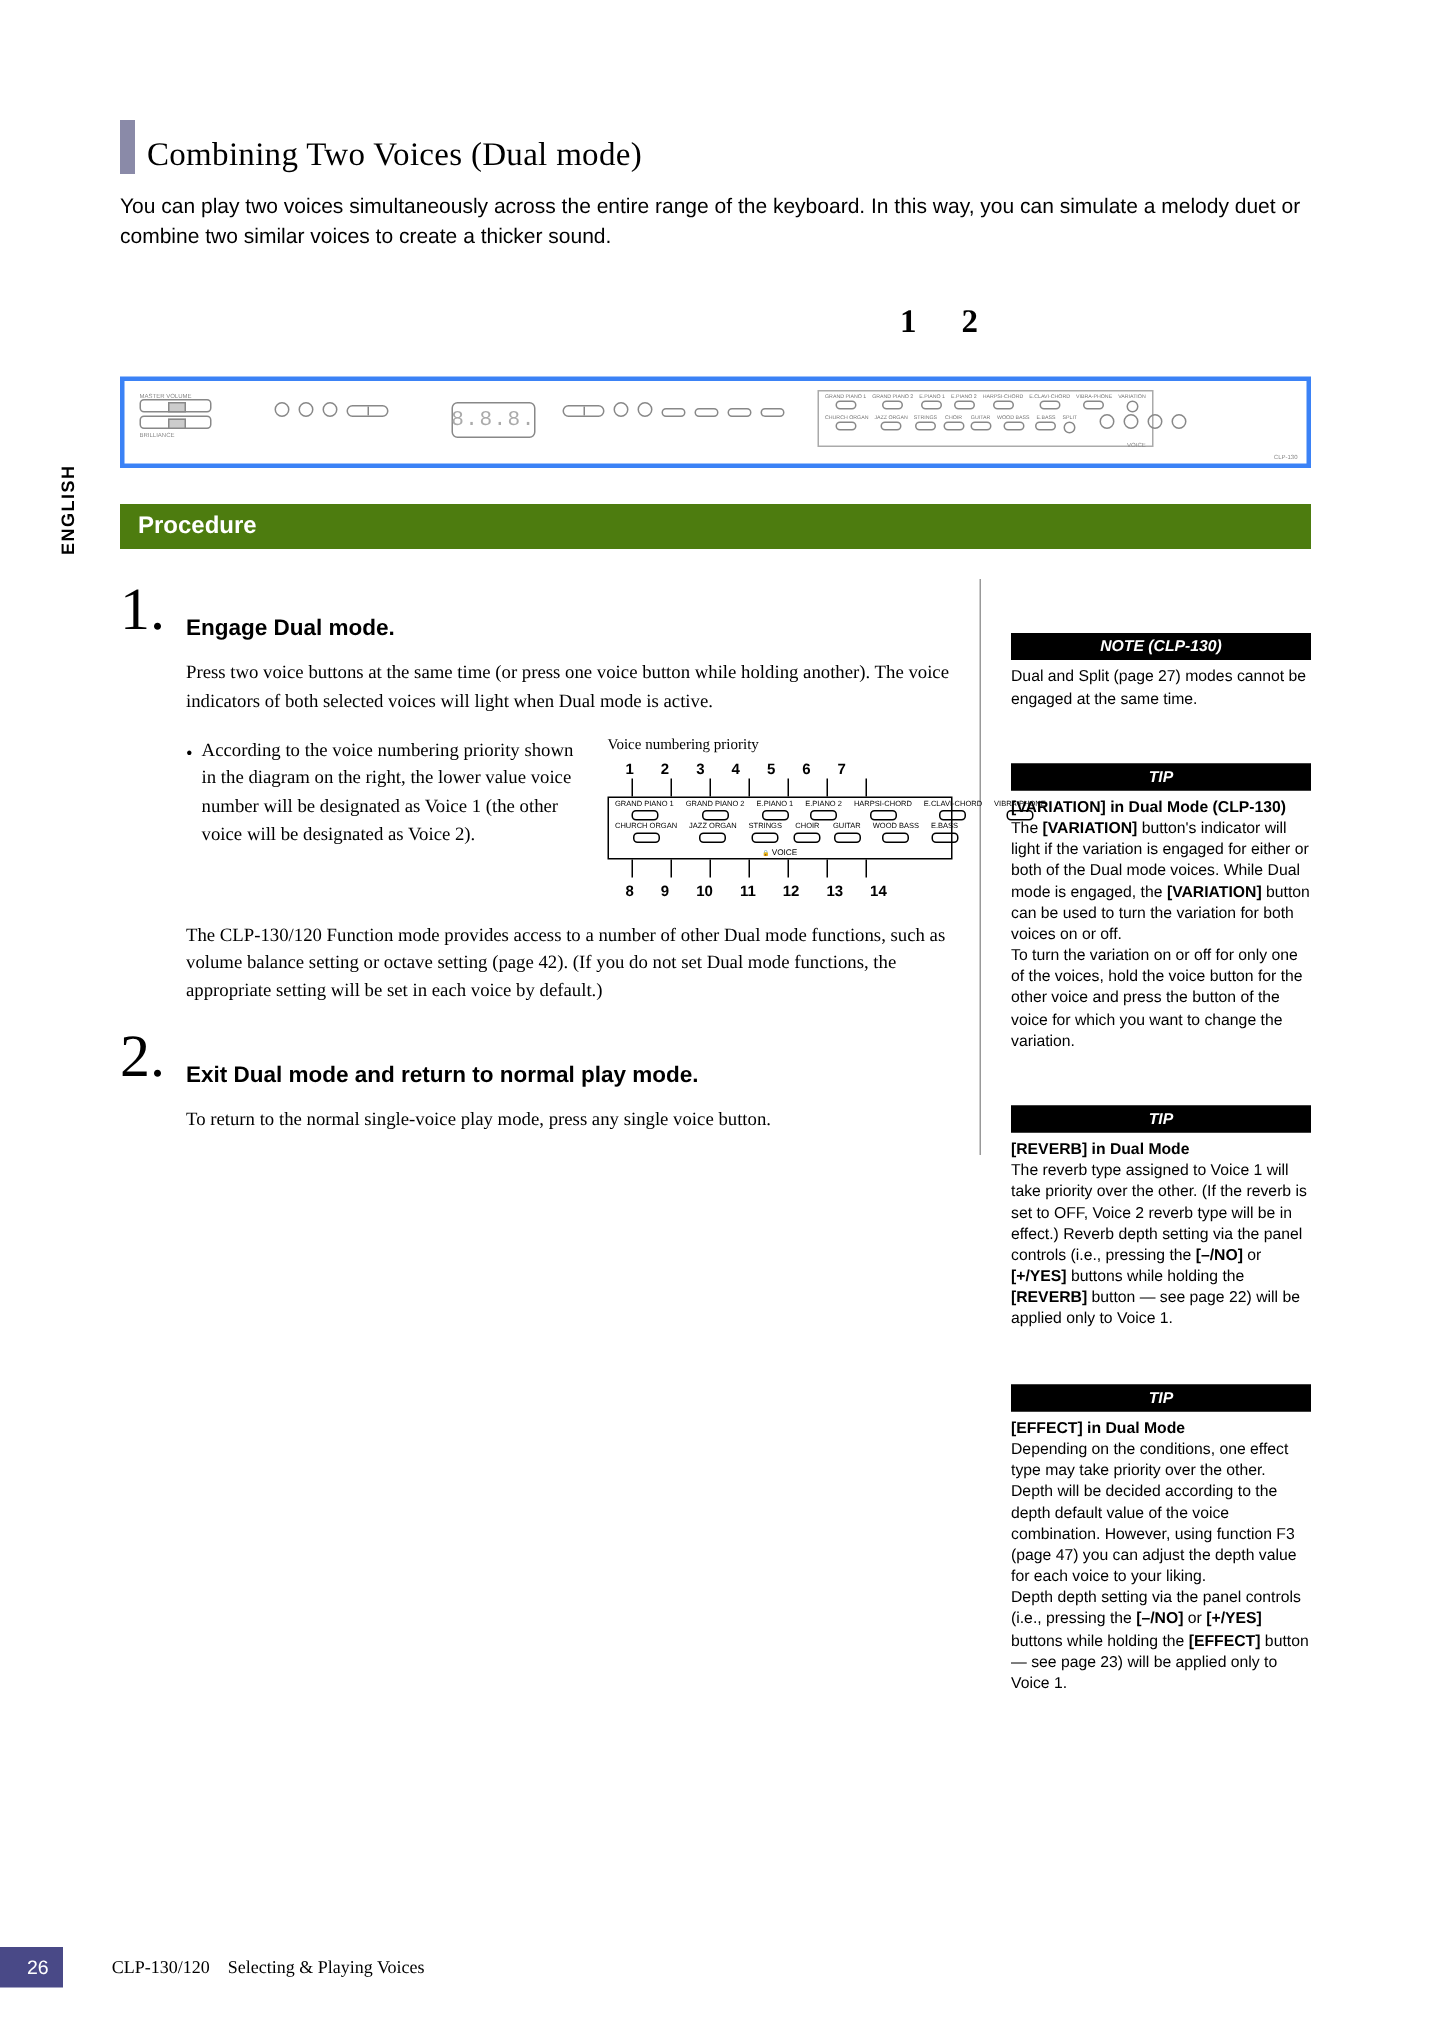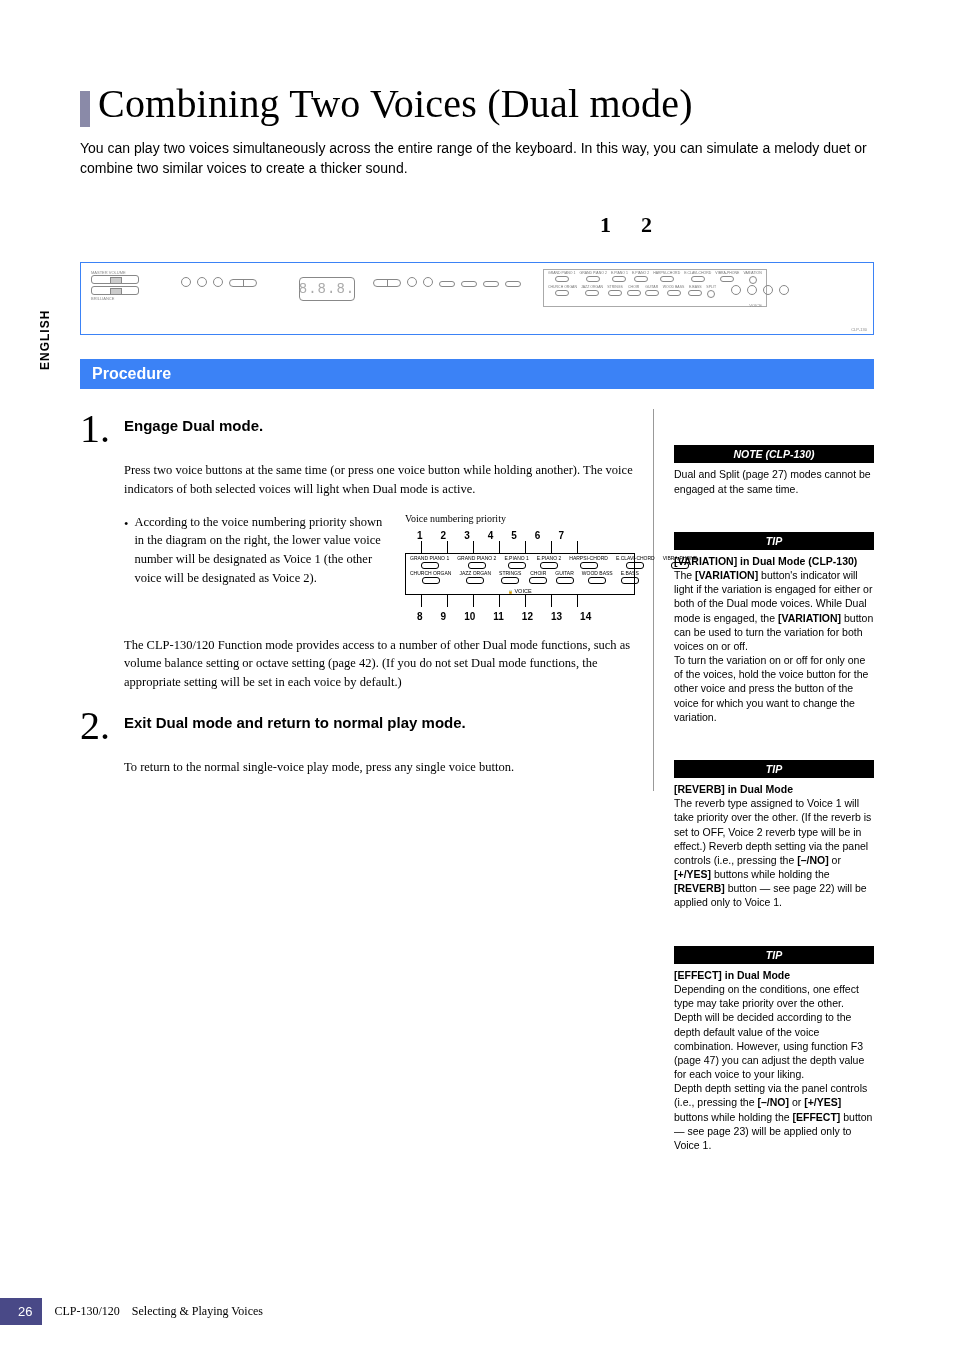--- a/index.html
+++ b/index.html
@@ -17,21 +17,21 @@
     left: 0; top: 0; width: 954px; height: 1351px;
     padding: 80px 80px 40px 80px;
   }
   .title-row { display: flex; align-items: flex-end; margin-bottom: 12px; }
   .title-bar {
     width: 10px; height: 36px;
     background: #8a8aa8;
     margin-right: 8px;
   }
   .title {
-    font-size: 40px;
+    font-size: 22px;
     font-weight: 400;
     letter-spacing: 0.2px;
   }
   .intro {
     font-family: Arial, Helvetica, sans-serif;
     font-size: 14px;
     line-height: 1.4;
     margin-bottom: 34px;
   }
   .english-tab {
@@ -62,22 +62,22 @@
     justify-content: flex-start;
     gap: 30px;
     margin-left: 520px;
     margin-bottom: 4px;
   }
   .callout-lines {
     position: relative;
     height: 20px;
   }
   .panel-diagram {
-    border: 1px solid #3b82f6;
-    height: 73px;
+    border: 3px solid #3b82f6;
+    height: 61px;
     width: 100%;
     position: relative;
     background: #fff;
   }
   .panel-left {
     position: absolute;
     left: 10px; top: 8px;
     width: 100px;
   }
   .slider-box {
@@ -103,42 +103,42 @@
   .mini-btn { width:14px; height:6px; border:1px solid #888; border-radius:3px; }
   .voice-sec { position:absolute; left: 462px; top:6px; border:1px solid #aaa; padding:2px 4px 8px 4px; }
   .voice-sec .row{display:flex;gap:4px;}
   .voice-sec .col{display:flex;flex-direction:column;align-items:center;gap:0px;}
   .microlbl{font-size:3.5px;font-family:Arial;color:#777;white-space:nowrap;line-height:1.1;}
   .voice-lbl{position:absolute;bottom:-2px;right:4px;font-size:4px;font-family:Arial;color:#888;}
   .model-lbl{position:absolute;right:6px;bottom:2px;font-size:4px;font-family:Arial;color:#888;}
 
   
   .proc-bar {
-    background: #3b82f6;
+    background: #4d7c0f;
     color: #fff;
     font-family: Arial, Helvetica, sans-serif;
     font-weight: bold;
     font-size: 16px;
     padding: 6px 12px;
     margin-top: 24px;
     margin-bottom: 20px;
   }
 
   
   .body-cols { display: flex; gap: 20px; align-items: flex-start; }
   .main-col { flex: 1 1 auto; border-right: 1px solid #999; padding-right: 18px; }
   .side-col { width: 200px; flex: 0 0 200px; font-family: Arial, Helvetica, sans-serif; }
 
   .step { display: flex; align-items: flex-start; gap: 10px; margin-bottom: 12px; }
   .step-num { font-family: Georgia, serif; font-size: 40px; line-height: 1; font-weight: 400; min-width: 34px; }
   .step-head {
     font-family: Arial, Helvetica, sans-serif;
     font-weight: bold;
     font-size: 15px;
-    margin-top: 8px;
+    margin-top: 24px;
     text-align: right;
   }
   .step-body {
     font-family: Georgia, serif;
     font-size: 12.5px;
     line-height: 1.5;
     margin-left: 44px;
     margin-bottom: 14px;
   }
   .bullet-row { display:flex; gap:6px; }
@@ -179,20 +179,21 @@
   }
   .side-box b { font-weight: bold; }
 
   .footer {
     position: absolute;
     left: 0;
     bottom: 26px;
     width: 954px;
     display: flex;
     align-items: center;
+    gap: 20px;
   }
   .page-badge {
     background: #494987;
     color: #fff;
     font-family: Arial, sans-serif;
     font-size: 13px;
     padding: 6px 10px 6px 18px;
     margin-right: 12px;
   }
   .footer-text {

